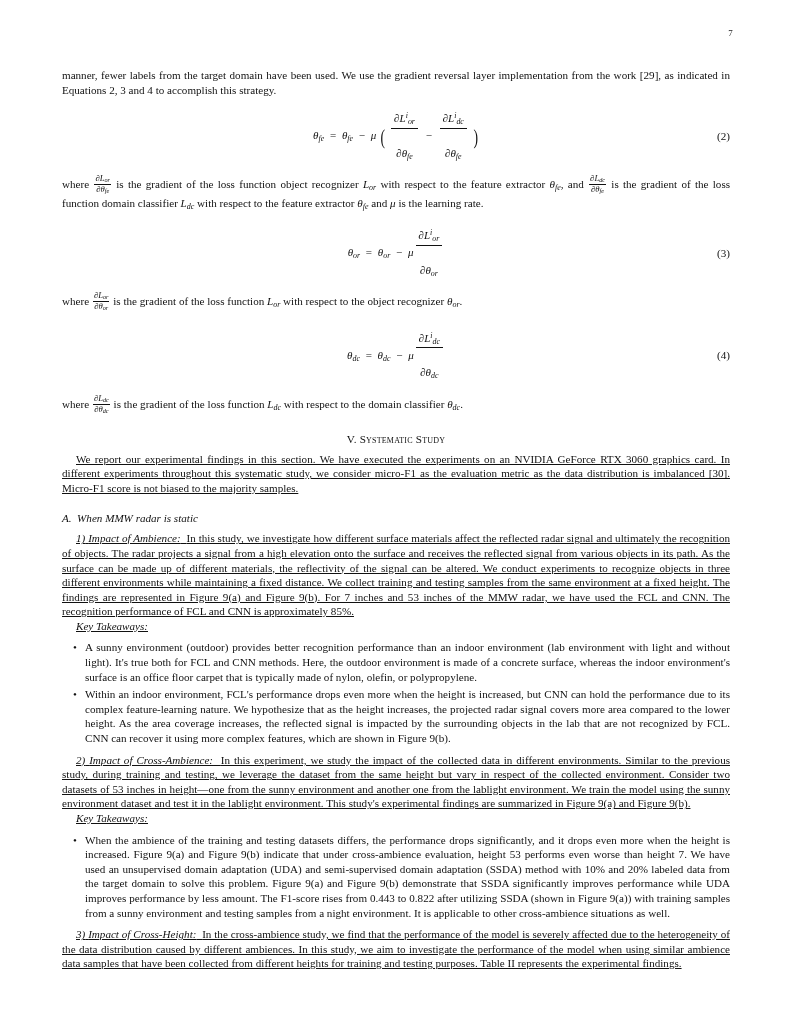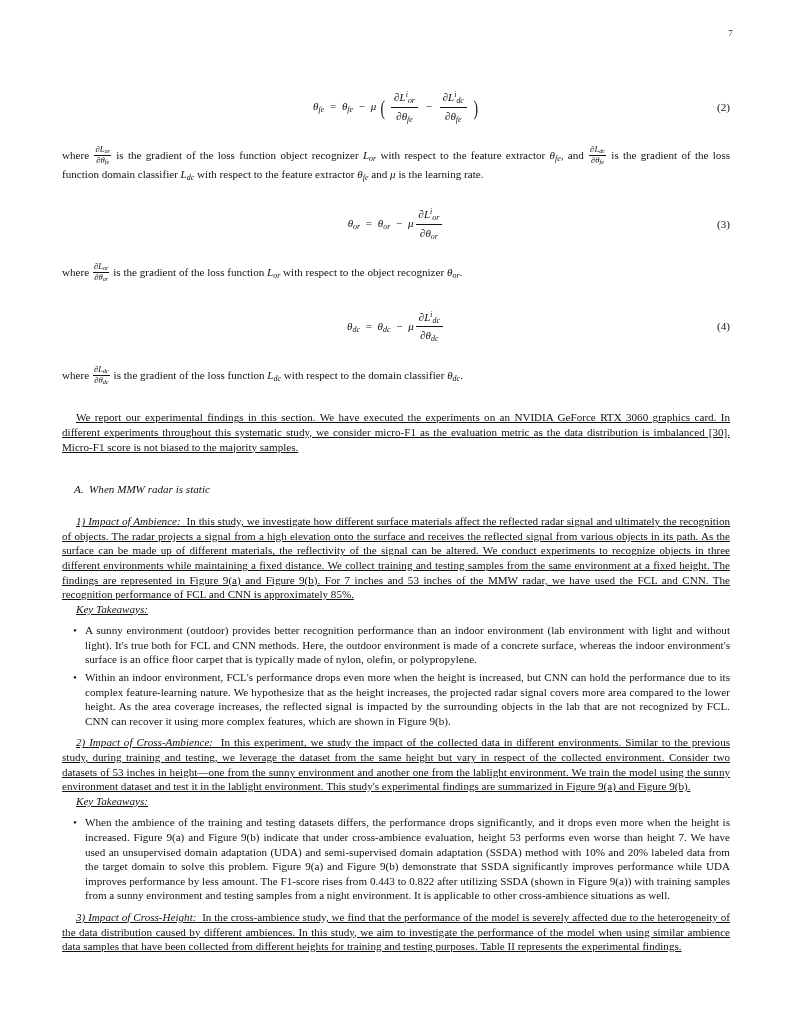--- a/index.html
+++ b/index.html
@@ -52,21 +52,21 @@
     font-size: 11.2px;
     margin: 0;
     letter-spacing: 0.2px;
   }
   .section-heading .sc {
     font-variant: small-caps;
   }
   .subsection-heading {
     font-size: 11.1px;
     font-style: italic;
-    margin: 12px;
+    margin: 0;
     text-align: left;
   }
 
   
   .mi {
     font-family: "Liberation Serif", "DejaVu Serif", serif;
     font-style: italic;
   }
   .msub {
     font-size: 0.72em;
@@ -107,24 +107,24 @@
     right: 0;
     top: 50%;
     transform: translateY(-50%);
     font-size: 11.1px;
   }
   .dfrac {
     display: inline-block;
     vertical-align: middle;
     text-align: center;
     line-height: 1.12;
-    margin: 12px 2px;
+    margin: 4px 2px;
   }
   .dfrac > .num { display: block; padding: 0 3px 1px 3px; }
-  .dfrac > .den { display: block; border-top: 1px solid #111; padding: 2px 3px 0 3px; }
+  .dfrac > .den { display: block; border-top: 1px solid #111; padding: 18px 3px 0 3px; }
   .paren {
     display: inline-block;
     font-size: 2.0em;
     line-height: 0;
     vertical-align: middle;
     transform: scaleX(0.62);
     font-family: "Liberation Serif", "DejaVu Serif", serif;
   }
   .op { margin: 0 3px; }
 
@@ -156,20 +156,21 @@
 </style>
 </head>
 <body>
 
 <div class="page">
 
   <div class="page-number">7</div>
 
   <div class="content">
 
+    <p class="body">manner, fewer labels from the target domain have been used. We use the gradient reversal layer implementation from the work [29], as indicated in Equations 2, 3 and 4 to accomplish this strategy.</p>
 
     <div class="gap-s"></div>
 
     <div class="equation-row">
       <div class="equation-body">
         <span class="mi">θ</span><span class="msub">fe</span>
         <span class="op">=</span>
         <span class="mi">θ</span><span class="msub">fe</span>
         <span class="op">−</span>
         <span class="mi">μ</span>
@@ -227,20 +228,21 @@
       </div>
       <div class="equation-number">(4)</div>
     </div>
 
     <div class="gap-s"></div>
 
     <p class="body"><span>where </span><span class="ifrac"><span class="num"><span class="mi">∂L</span><span class="msub">dc</span></span><span class="den"><span class="mi">∂θ</span><span class="msub">dc</span></span></span><span> is the gradient of the loss function </span><span class="mi">L</span><span class="msub">dc</span><span> with respect to the domain classifier </span><span class="mi">θ</span><span class="msub">dc</span><span>.</span></p>
 
     <div class="gap-l"></div>
 
+    <p class="section-heading"><span>V.</span>&nbsp;<span class="sc">Systematic Study</span></p>
 
     <div class="gap-s"></div>
 
     <p class="body indent">We report our experimental findings in this section. We have executed the experiments on an NVIDIA GeForce RTX 3060 graphics card. In different experiments throughout this systematic study, we consider micro-F1 as the evaluation metric as the data distribution is imbalanced [30]. Micro-F1 score is not biased to the majority samples.</p>
 
     <div class="gap-l"></div>
 
     <p class="subsection-heading"><span>A.</span>&nbsp;&nbsp;<span>When MMW radar is static</span></p>
 
     <div class="gap-s"></div>

